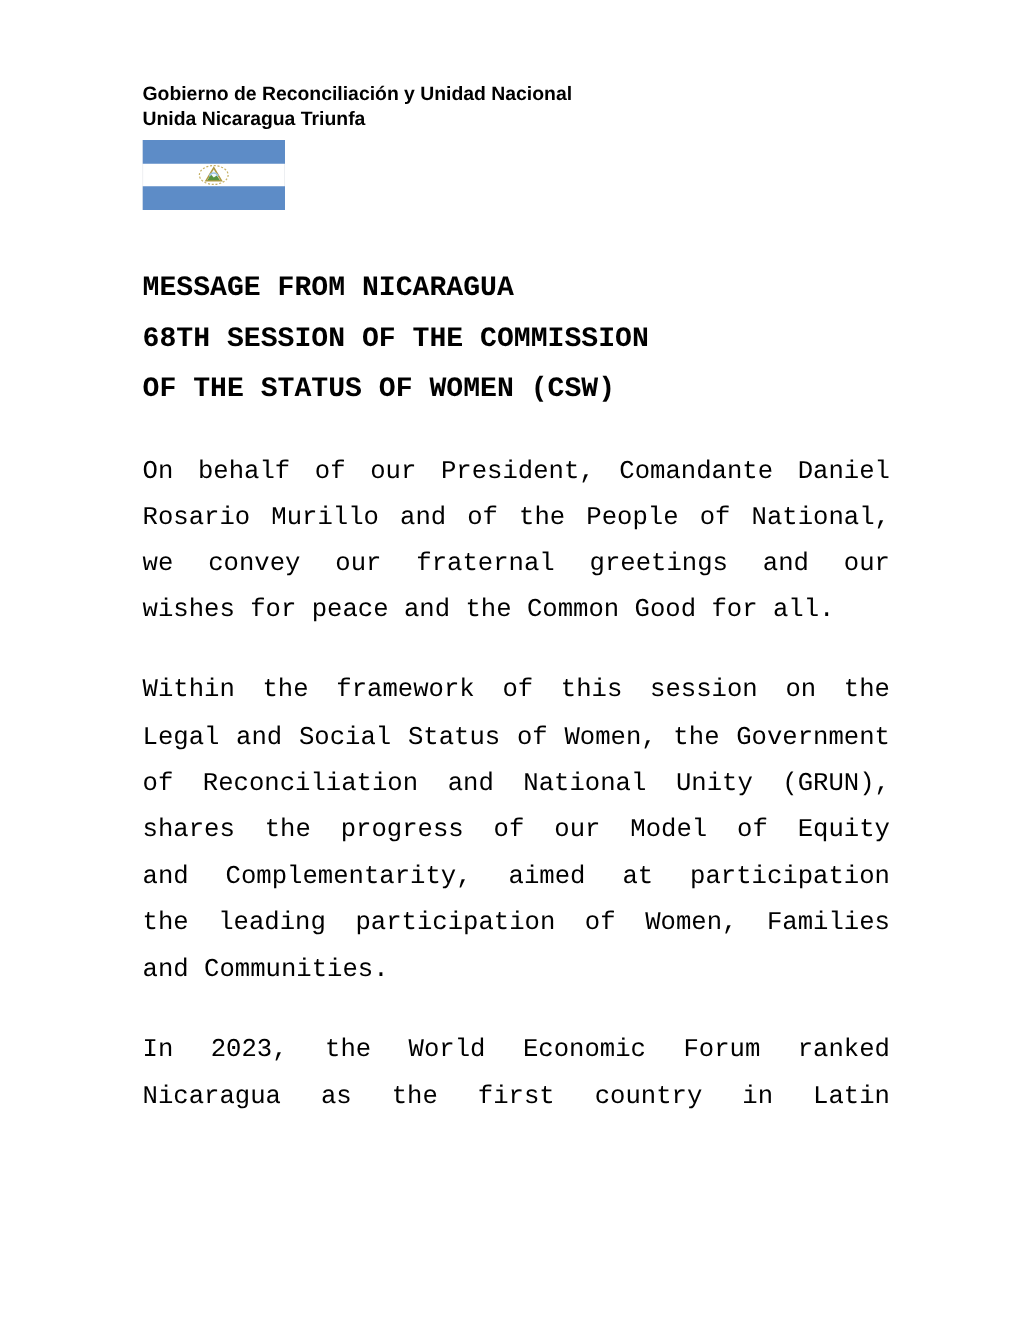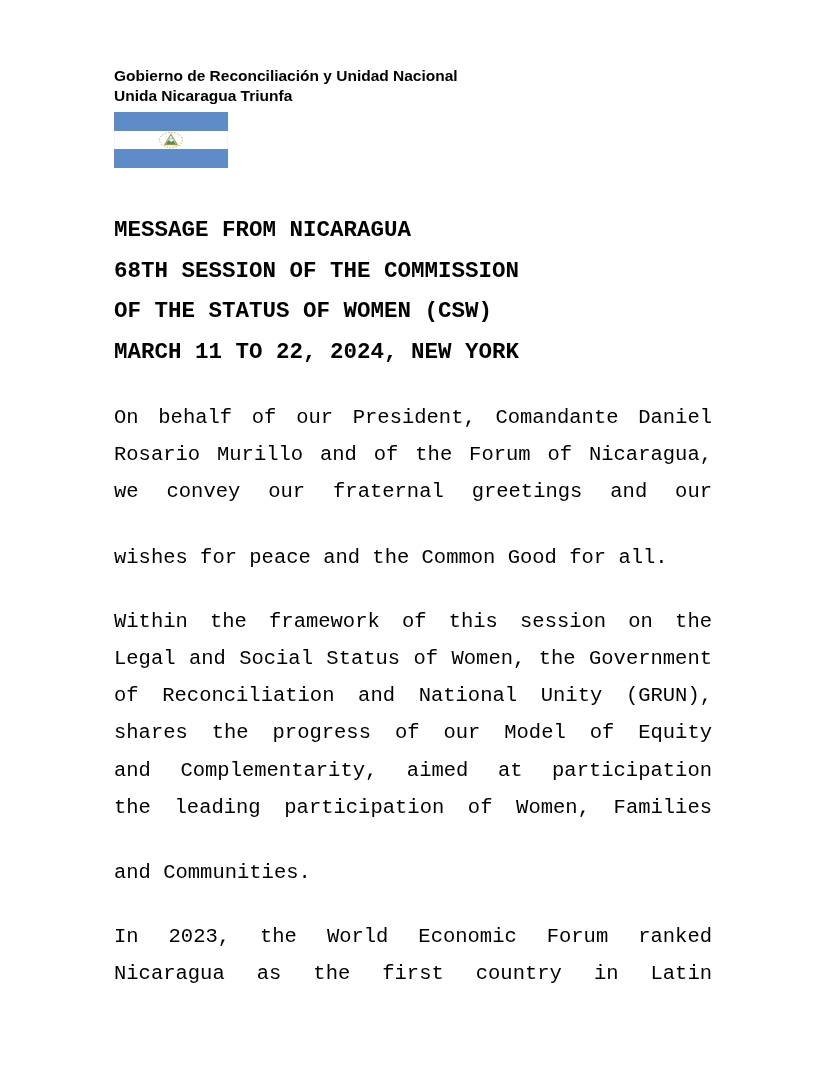--- a/index.html
+++ b/index.html
@@ -55,21 +55,20 @@
   .paragraph {
     margin-top: 27px;
   }
   .body-line {
     line-height: 37.2px;
     text-align: justify;
     text-align-last: justify;
   }
   .body-line.no-stretch {
     text-align-last: left;
-    margin-top: 28px;
   }
 </style>
 </head>
 <body>
 
 <div class="page">
 
   <div class="letterhead">
     <div class="letterhead-line">Gobierno de Reconciliación y Unidad Nacional</div>
     <div class="letterhead-line">Unida Nicaragua Triunfa</div>
@@ -84,27 +83,26 @@
       <polygon points="0,-5.8 6.2,4.6 -6.2,4.6" fill="#f2f8fd" stroke="#b09a44" stroke-width="1.2"></polygon>
       <path d="M -5,4.2 L 5,4.2 L 2.4,0.4 L 0,2 L -2.4,-0.6 Z" fill="#57923f"></path>
       <path d="M -3.4,0.8 A 3.6 3.6 0 0 1 3.4,0.8" fill="none" stroke="#9cc4e4" stroke-width="1.3"></path>
     </g>
   </svg>
 
   <div class="title-block" id="title-block">
       <div class="title-line">MESSAGE FROM NICARAGUA</div>
       <div class="title-line">68TH SESSION OF THE COMMISSION</div>
       <div class="title-line">OF THE STATUS OF WOMEN (CSW)</div>
-      <div class="title-line">MARCH 11 TO 22, 2024, NEW YORK</div>
     </div>
 
   <div class="body-block" id="body-block">
       <div class="paragraph">
         <div class="body-line">On behalf of our President, Comandante Daniel</div>
-        <div class="body-line">Rosario Murillo and of the Forum of Nicaragua,</div>
+        <div class="body-line">Rosario Murillo and of the People of National,</div>
         <div class="body-line">we convey our fraternal greetings and our</div>
         <div class="body-line no-stretch">wishes for peace and the Common Good for all.</div>
       </div>
       <div class="paragraph">
         <div class="body-line">Within the framework of this session on the</div>
         <div class="body-line">Legal and Social Status of Women, the Government</div>
         <div class="body-line">of Reconciliation and National Unity (GRUN),</div>
         <div class="body-line">shares the progress of our Model of Equity</div>
         <div class="body-line">and Complementarity, aimed at participation</div>
         <div class="body-line">the leading participation of Women, Families</div>

